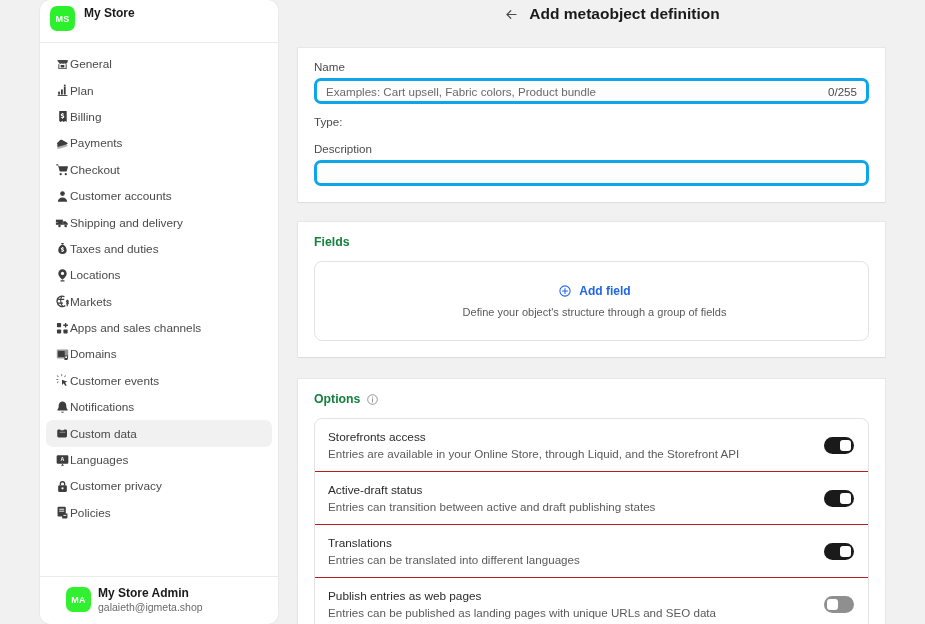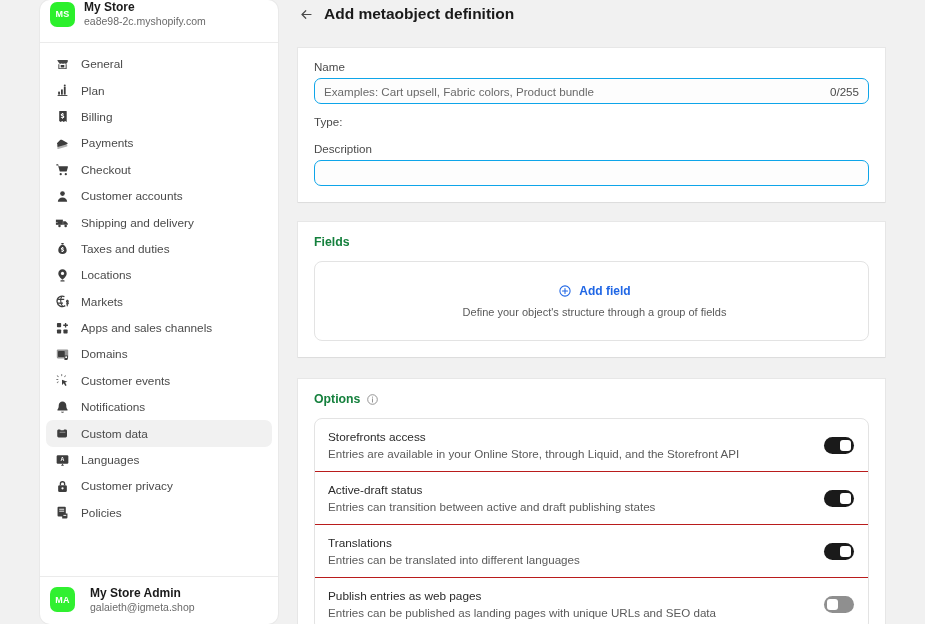--- a/index.html
+++ b/index.html
@@ -14,87 +14,87 @@
 
   
   .sidebar {
     position: absolute; left: 40px; top: 0; width: 238px; height: 624px;
     background: #ffffff;
     border-radius: 10px;
     display: flex; flex-direction: column;
     box-shadow: 0 0 0 1px rgba(0,0,0,0.03);
   }
   .store-header {
-    display: flex; align-items: center; gap: 9px;
+    display: flex; gap: 9px;
     padding: 6px 10px 20px 10px; height: 43px;
     border-bottom: 1px solid #ebebeb;
     flex: 0 0 auto;
   }
   .avatar {
     width: 25px; height: 25px; border-radius: 7px;
     background: #2bf02b;
     color: #ffffff; font-size: 9px; font-weight: bold;
     display: flex; align-items: center; justify-content: center;
     letter-spacing: 0.2px; flex: 0 0 auto;
   }
   .avatar.admin { background: #30f030; }
   .store-text { display: flex; flex-direction: column; line-height: 1.25; overflow: hidden; }
   .store-name { font-size: 12px; font-weight: bold; color: #1a1a1a; }
   .store-domain { font-size: 10.5px; color: #6a6a6a; white-space: nowrap; }
 
   .nav { flex: 1 1 auto; padding: 8px 6px 4px 6px; overflow: hidden; }
   .nav-item {
-    display: flex; align-items: center; gap: 11px;
+    display: flex; align-items: center; 
     height: 26.4px; padding: 0 8px; border-radius: 7px;
     color: #4a4a4a; font-size: 11.8px;
     cursor: pointer;
   }
   .nav-item.active { background: #f1f1f1; }
   .nav-item .ic {
     width: 16px; height: 16px; flex: 0 0 16px;
     display: flex; align-items: center; justify-content: center;
     color: #3d3d3d;
   }
   .nav-item .ic svg { width: 15px; height: 15px; display: block; }
   .nav-label { white-space: nowrap; }
 
   .sidebar-footer {
     flex: 0 0 auto; border-top: 1px solid #ebebeb;
-    padding: 9px 10px 10px 10px;
-    display: flex; align-items: center; gap: 15px;
+    padding: 9px 10px 10px 26px;
+    display: flex; align-items: center; gap: 7px;
   }
 
   
   .main {
     position: absolute; left: 278px; top: 0; right: 0; bottom: 0;
     overflow: hidden;
   }
   .page-header {
     display: flex; align-items: center; gap: 10px;
-    padding: 0 0 0 20px; height: 24px; margin-top: 2px;
+    padding: 0 0 0 20px; height: 24px; margin-top: 2px; justify-content: center;
   }
   .back-btn {
     width: 16px; height: 16px; display: flex; align-items: center; justify-content: center;
     color: #4a4a4a; cursor: pointer;
   }
   .back-btn svg { width: 15px; height: 15px; }
   .page-title { font-size: 15.5px; font-weight: bold; color: #1a1a1a; }
 
   .card {
     background: #ffffff; border-radius: 0;
     margin: 0 40px 0 20px;
     box-shadow: 0 0 0 1px rgba(0,0,0,0.04), 0 1px 1px rgba(0,0,0,0.04);
   }
   .card.name-card { margin-top: 22px; padding: 12px 16px 16px 16px; }
   .card.fields-card { margin-top: 20px; padding: 13px 16px 16px 16px; }
   .card.options-card { margin-top: 22px; padding: 13px 16px 16px 16px; }
 
   .field-label { font-size: 11.6px; color: #4a4a4a; margin-bottom: 5px; }
   .text-input {
-    height: 26px; border: 1px solid #0ea5e9; border-radius: 7px;
+    height: 26px; border: 3px solid #0ea5e9; border-radius: 7px;
     background: #fdfdfd;
     display: flex; align-items: center; justify-content: space-between;
     padding: 0 9px;
   }
   .text-input .placeholder { font-size: 11.6px; color: #6a6a6a; }
   .text-input .counter { font-size: 11.6px; color: #4a4a4a; }
   .type-row { font-size: 11.6px; color: #4a4a4a; margin-top: 11px; }
   .desc-block { margin-top: 14px; }
 
   .card-title { font-size: 12.3px; font-weight: bold; color: #15803d; }

